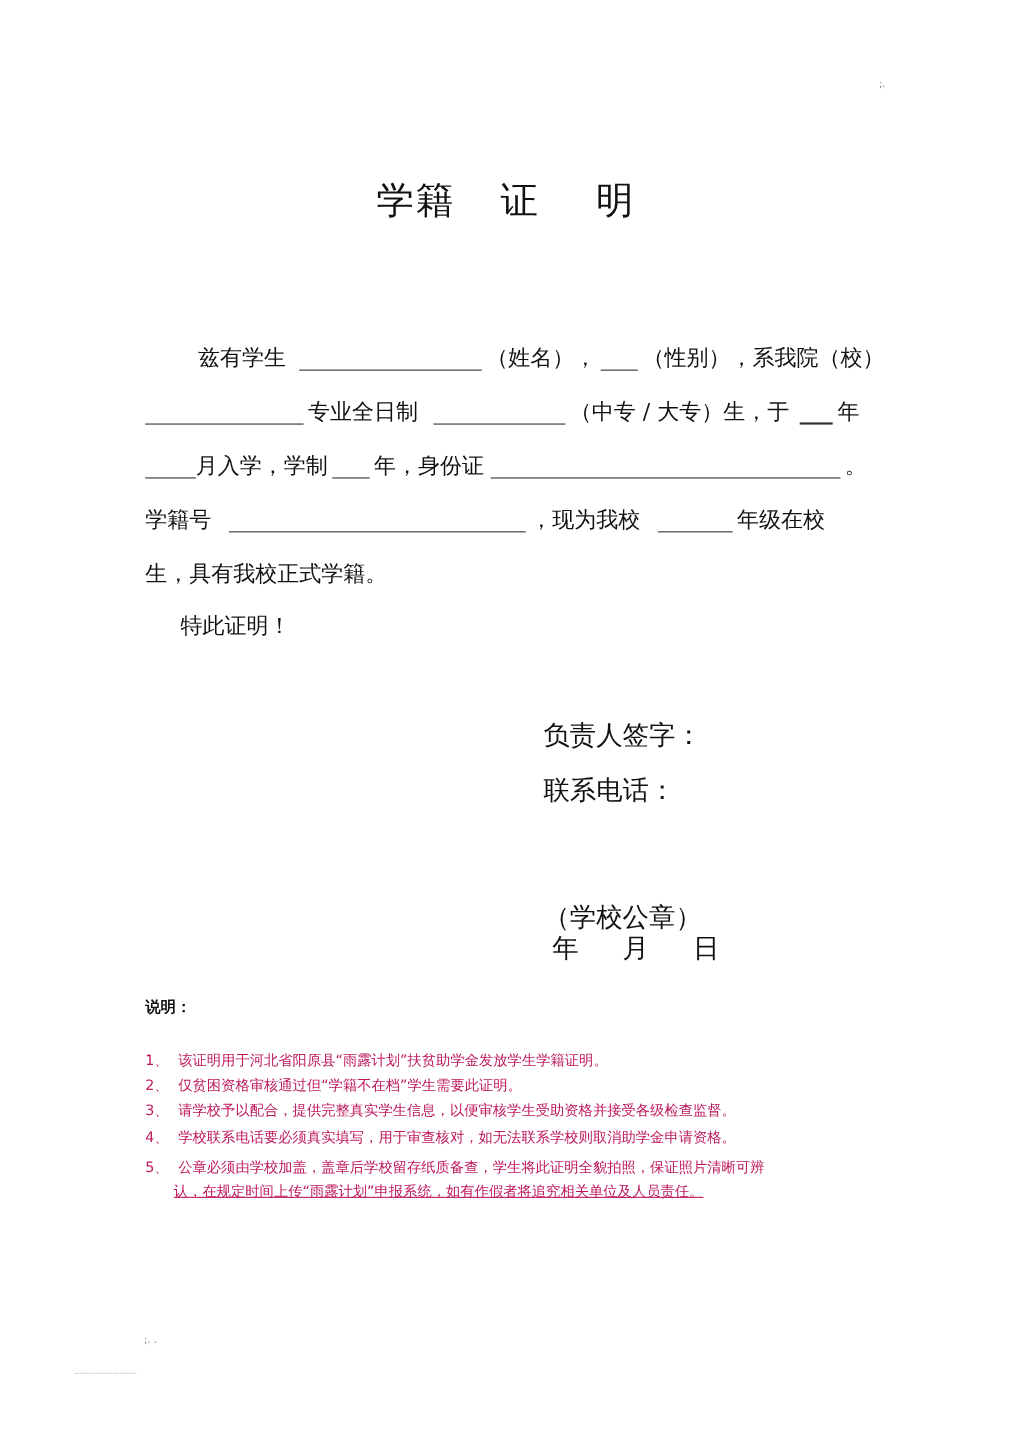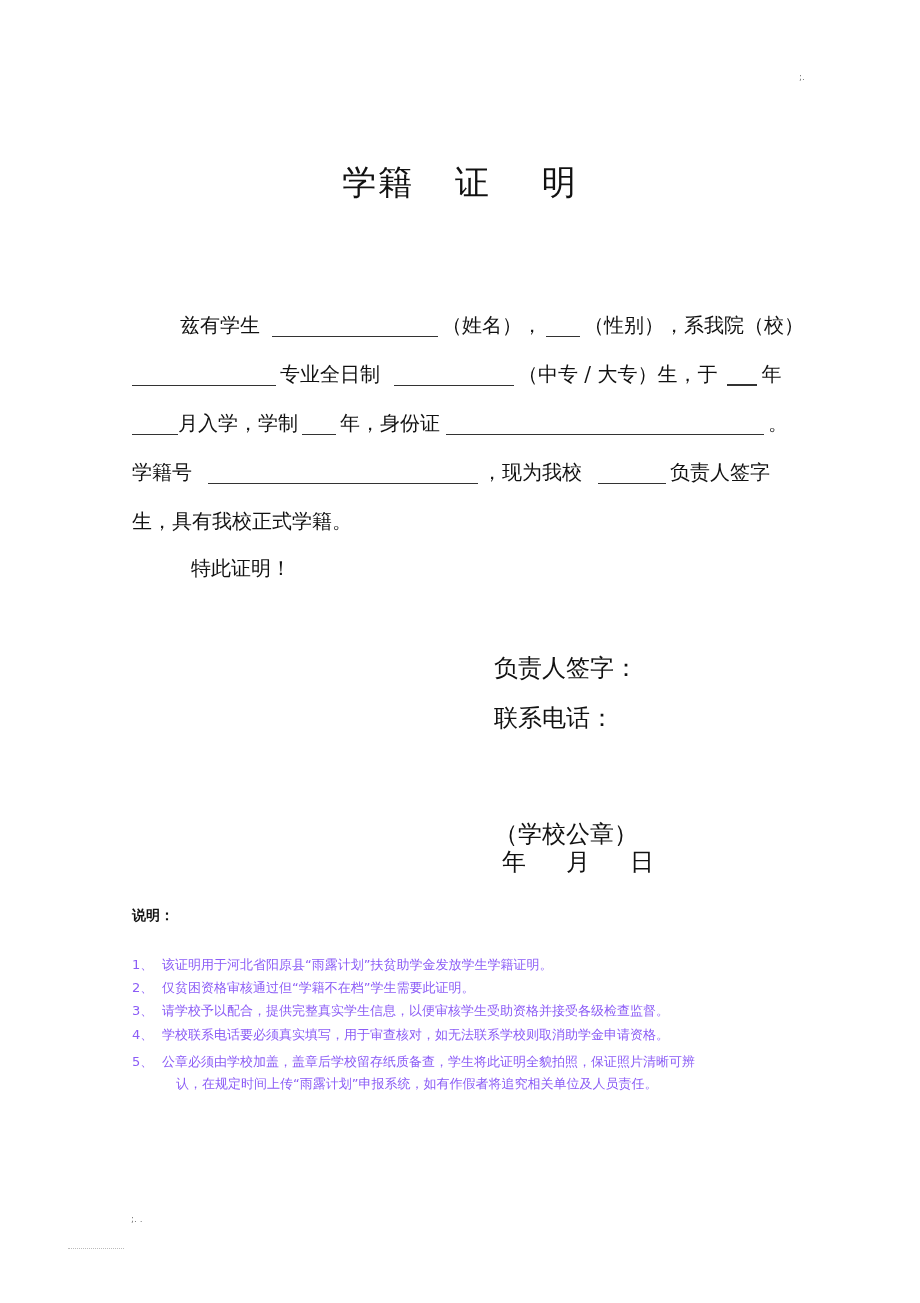--- a/index.html
+++ b/index.html
@@ -7,21 +7,21 @@
          font-family:"DejaVu Serif","Liberation Serif",serif; color:#111; }
   .abs { position:absolute; white-space:nowrap; }
   .mark { font-size:9px; color:#777; font-family:"DejaVu Sans",sans-serif; }
   .title { font-size:34px; letter-spacing:2px; top:160px; left:0; width:920px; text-align:center; }
   .title span { margin:0 10px; }
   .body { font-size:20px; line-height:24px; }
   .blank { display:inline-block; border-bottom:1px solid #333; height:20px; vertical-align:bottom; margin:0 4px; }
   .blank.thick { border-bottom-width:2px; }
   .sig { font-size:24px; }
   .notes-title { font-size:14px; font-family:"DejaVu Sans",sans-serif; }
-  .note { font-size:13px; font-family:"DejaVu Sans",sans-serif; color:#8b5cf6; line-height:20px; }
+  .note { font-size:13px; font-family:"DejaVu Sans",sans-serif; color:#be185d; line-height:20px; }
   .note .num { display:inline-block; width:30px; }
   .footline { position:absolute; left:68px; top:1248px; width:56px; border-top:1px dotted #bbb; }
 </style>
 </head>
 <body>
 
 <div class="abs mark" style="left:799px;top:72px;">;.</div>
 
 <div class="abs title">
   <span>学籍</span>
@@ -35,26 +35,26 @@
 
 <div class="abs body" style="left:132px;top:362px;text-align:right;">
   <span class="blank" style="width:144px;margin-left:0;"></span><span>专业全日制</span><span class="blank" style="width:120px;margin-left:14px;"></span><span>（中专 / 大专）生，于</span><span class="blank thick" style="width:30px;margin-left:10px;"></span><span>年</span>
 </div>
 
 <div class="abs body" style="left:132px;top:411px;text-align:center;">
   <span class="blank" style="width:46px;margin-left:0;margin-right:0;"></span><span>月入学，学制</span><span class="blank" style="width:34px;"></span><span>年，身份证</span><span class="blank" style="width:318px;margin-left:6px;"></span><span>。</span>
 </div>
 
 <div class="abs body" style="left:132px;top:460px;">
-  <span>学籍号</span><span class="blank" style="width:270px;margin-left:16px;"></span><span>，现为我校</span><span class="blank" style="width:68px;margin-left:16px;"></span><span>负责人签字</span>
+  <span>学籍号</span><span class="blank" style="width:270px;margin-left:16px;"></span><span>，现为我校</span><span class="blank" style="width:68px;margin-left:16px;"></span><span>年级在校</span>
 </div>
 
 <div class="abs body" style="left:132px;top:509px;">生，具有我校正式学籍。</div>
 
-<div class="abs body" style="left:191px;top:556px;">特此证明！</div>
+<div class="abs body" style="left:164px;top:556px;">特此证明！</div>
 
 <div class="abs sig" style="left:494px;top:652px;">负责人签字：</div>
 <div class="abs sig" style="left:494px;top:702px;">联系电话：</div>
 <div class="abs sig" style="left:494px;top:796px;margin-top:22px;">（学校公章）</div>
 <div class="abs sig" style="left:502px;top:846px;">
   <span>年</span><span style="margin-left:40px;">月</span><span style="margin-left:40px;">日</span>
 </div>
 
 <div class="abs notes-title" style="left:132px;top:907px;font-weight:bold;">说明：</div>
 
@@ -66,16 +66,16 @@
 </div>
 <div class="abs note" style="left:132px;top:1001px;">
   <span class="num">3、</span><span>请学校予以配合，提供完整真实学生信息，以便审核学生受助资格并接受各级检查监督。</span>
 </div>
 <div class="abs note" style="left:132px;top:1025px;">
   <span class="num">4、</span><span>学校联系电话要必须真实填写，用于审查核对，如无法联系学校则取消助学金申请资格。</span>
 </div>
 <div class="abs note" style="left:132px;top:1052px;">
   <span class="num">5、</span><span>公章必须由学校加盖，盖章后学校留存纸质备查，学生将此证明全貌拍照，保证照片清晰可辨</span>
 </div>
-<div class="abs note" style="left:176px;top:1074px;">认，在规定时间上传“雨露计划”申报系统，如有作假者将追究相关单位及人员责任。</div>
+<div class="abs note" style="left:158px;top:1074px;text-decoration:underline;">认，在规定时间上传“雨露计划”申报系统，如有作假者将追究相关单位及人员责任。</div>
 
 <div class="abs mark" style="left:131px;top:1214px;">;. .</div>
 <div class="footline"></div>
 
 </body></html>

